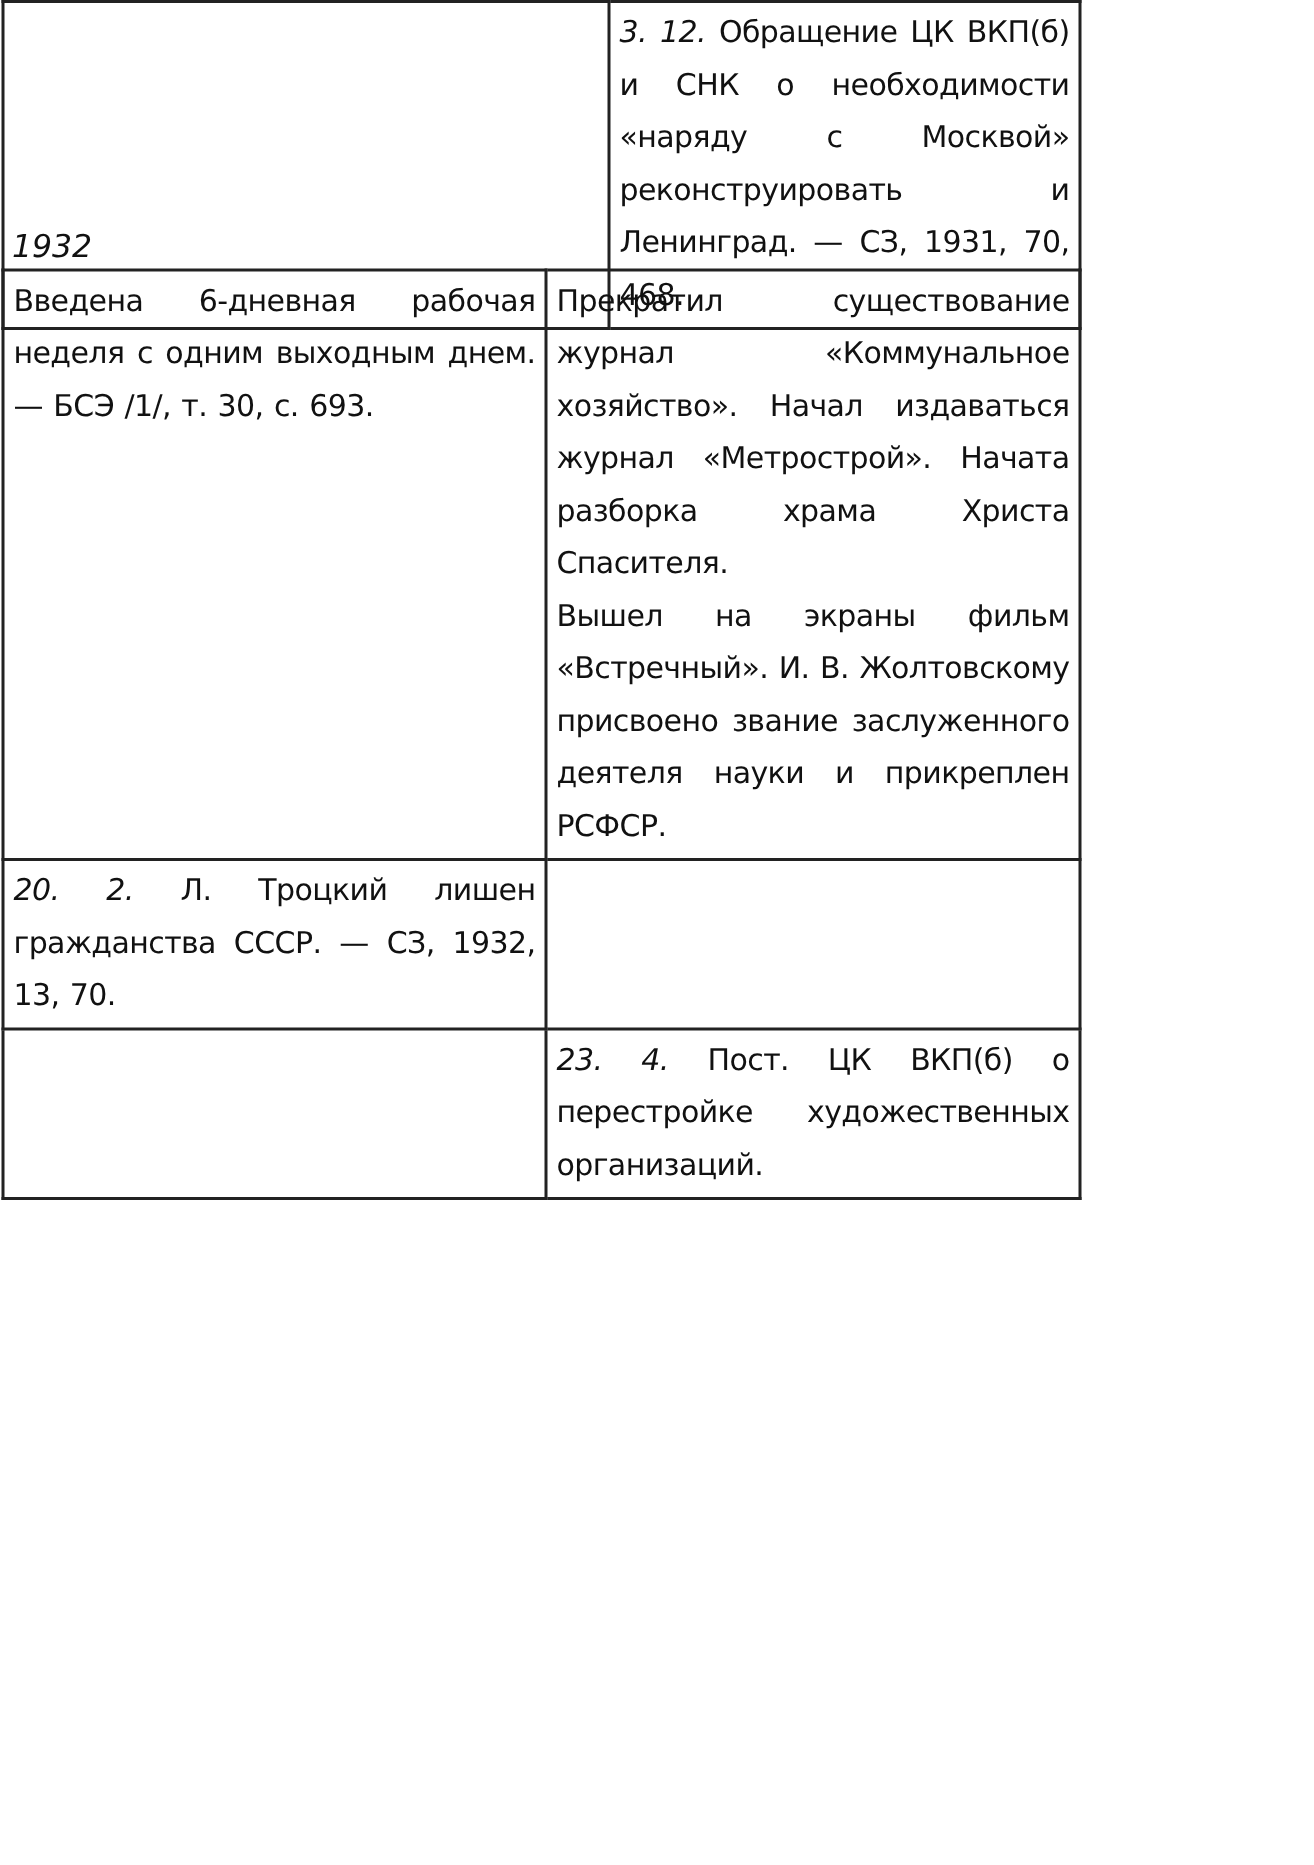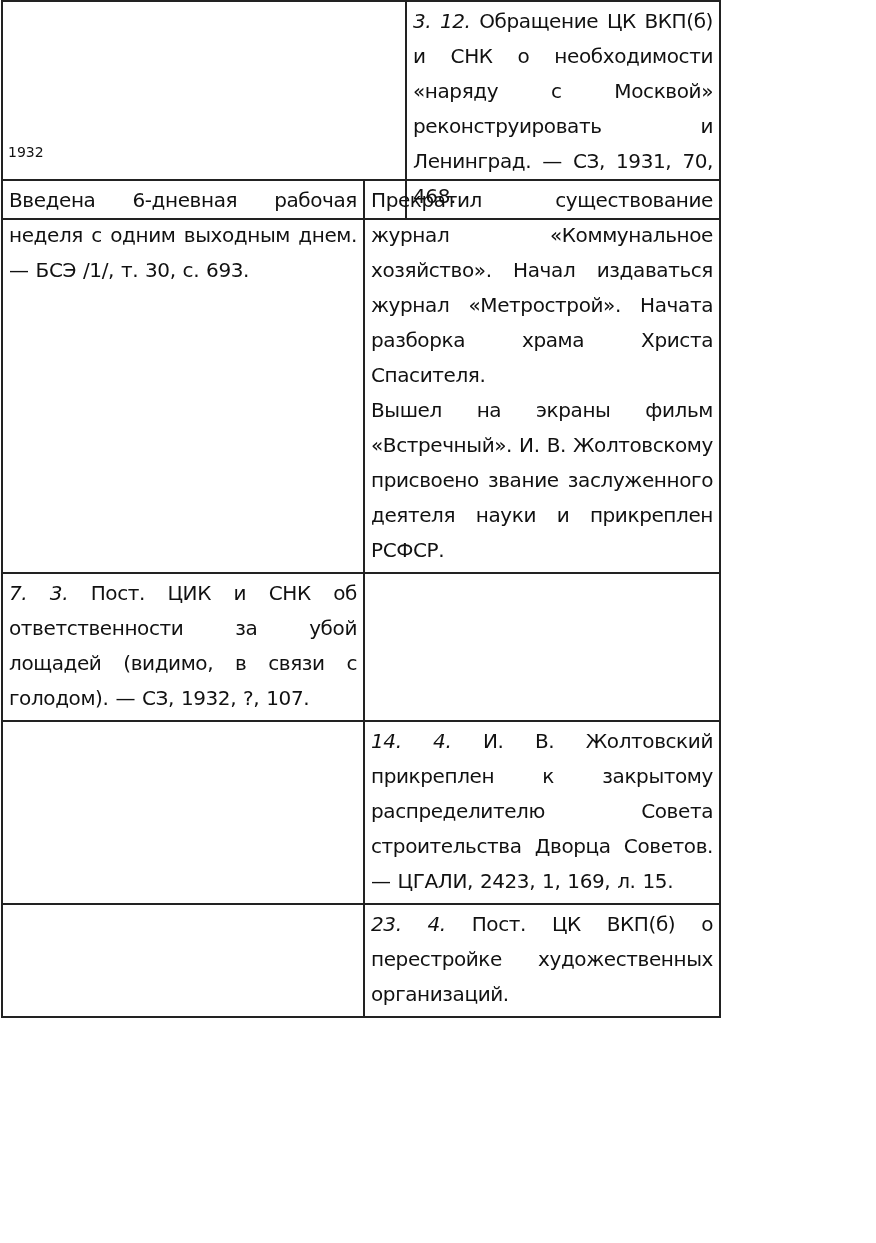--- a/index.html
+++ b/index.html
@@ -17,22 +17,22 @@
     font-size: 20px; line-height: 35px; text-align: justify;
     letter-spacing: -0.4px; word-spacing: 1px;
   }
   .date { font-style: italic; }
   #t1 { top: 0px; }
   #t1 col.c1 { width: 404px; }
   #t1 tr.r1 td { height: 134px; }
   #t2 { top: 179px; }
   #t2 col.c1 { width: 362px; }
   #year {
-    position: absolute; left: 8px; top: 136px;
-    font-size: 14px; line-height: 32px;
+    position: absolute; left: 8px; top: 148px;
+    font-size: 21px; line-height: 32px; font-style: italic;
   }
   p.para { margin: 0; }
 </style>
 </head>
 <body>
 
 <table class="chron" id="t1">
   <colgroup>
       <col class="c1">
       <col class="c2">
@@ -62,40 +62,32 @@
     <td>
       <span class="date"></span><span>Введена 6-дневная рабочая неделя с одним выходным днем. — БСЭ /1/, т. 30, с. 693.</span>
     </td>
     <td>
       <p class="para">Прекратил существование журнал «Коммунальное хозяйство». Начал издаваться журнал «Метрострой». Начата разборка храма Христа Спасителя.</p>
       <p class="para">Вышел на экраны фильм «Встречный». И. В. Жолтовскому присвоено звание заслуженного деятеля науки и прикреплен РСФСР.</p>
     </td>
   </tr>
 
 
-
-
-  <tr style="height:139px">
+  <tr style="height:108px">
     <td>
-      <span class="date">7. 3.</span><span> Пост. ЦИК и СНК об ответственности за убой лощадей (видимо, в связи с голодом). — СЗ, 1932, ?, 107.</span>
+      <span class="date">20. 2.</span><span> Л. Троцкий лишен гражданства СССР. — СЗ, 1932, 13, 70.</span>
     </td>
     <td>
       <span class="date"></span><span></span>
     </td>
   </tr>
 
 
-  <tr style="height:140px">
-    <td>
-      <span class="date"></span><span></span>
-    </td>
-    <td>
-      <span class="date">14. 4.</span><span> И. В. Жолтовский прикреплен к закрытому распределителю Совета строительства Дворца Советов. — ЦГАЛИ, 2423, 1, 169, л. 15.</span>
-    </td>
-  </tr>
+
+
 
   <tr style="height:76px">
     <td>
       <span class="date"></span><span></span>
     </td>
     <td>
       <span class="date">23. 4.</span><span> Пост. ЦК ВКП(б) о перестройке художественных организаций.</span>
     </td>
   </tr>
 </tbody>

